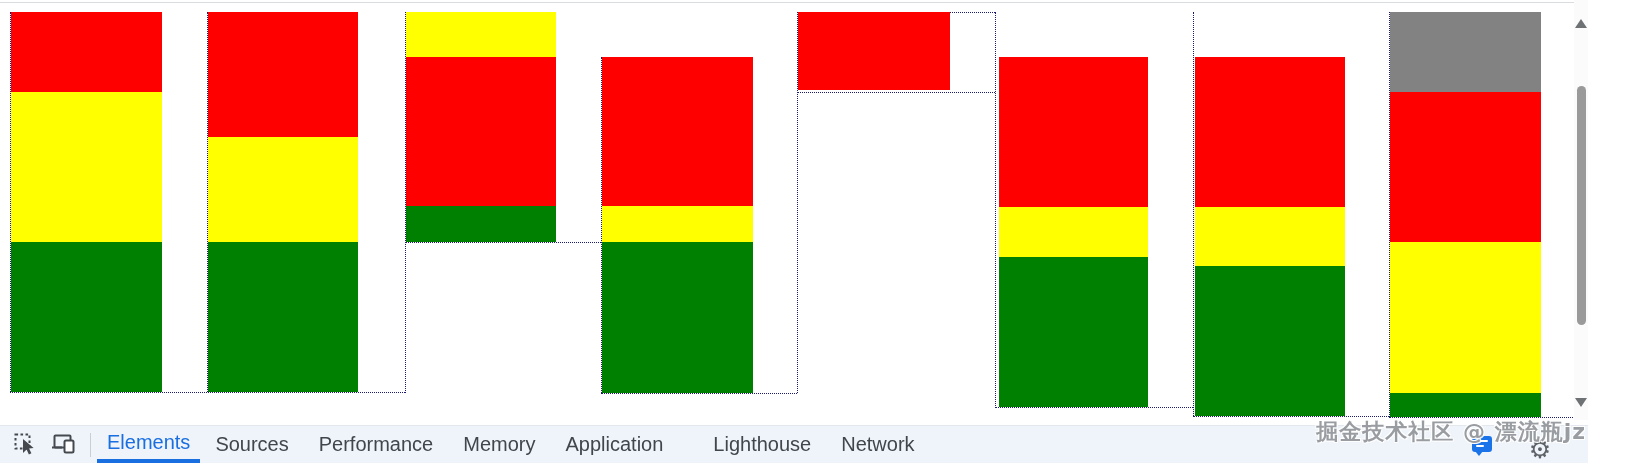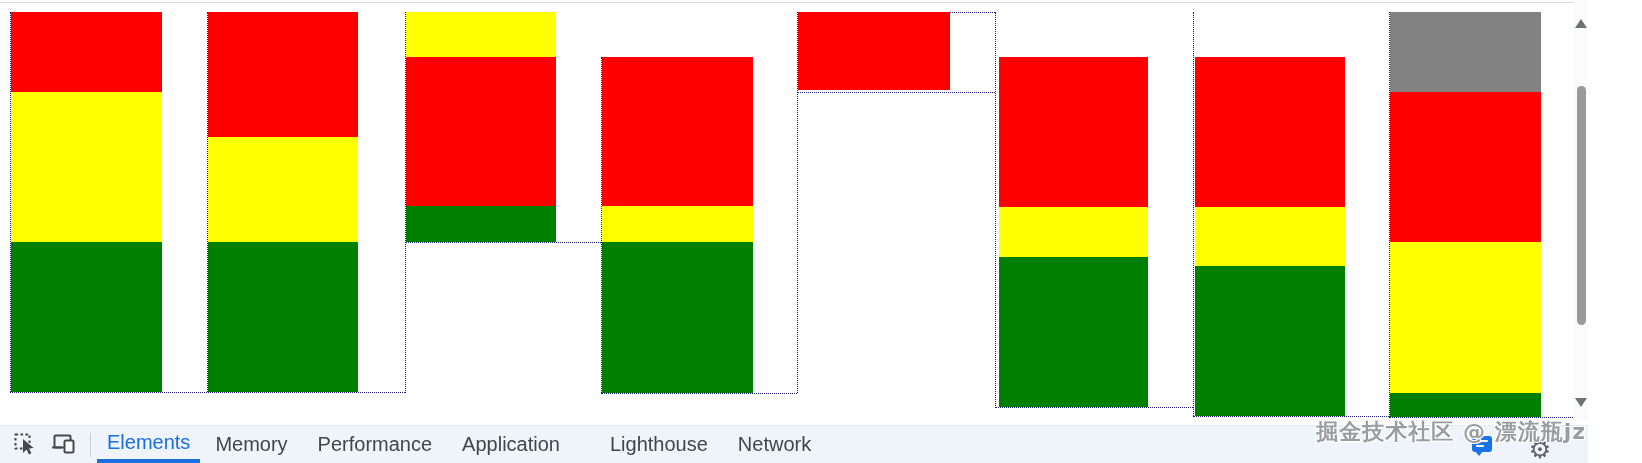--- a/index.html
+++ b/index.html
@@ -126,22 +126,23 @@
         <svg width="26" height="21" viewBox="0 0 26 21">
           <rect x="3.5" y="2.5" width="16" height="12" rx="1" fill="none" stroke="#45494e" stroke-width="2"></rect>
           <rect x="1" y="13.5" width="10" height="2" fill="#45494e"></rect>
           <rect x="13.5" y="7.5" width="9" height="12" rx="1.5" fill="#ffffff" stroke="#45494e" stroke-width="2"></rect>
         </svg>
       </span>
     </button>
     <div class="divider"></div>
     <div class="tabs" id="tabs">
         <div class="tab active">Elements</div>
+        <div class="tab">Sources</div>
+        <div class="tab">Performance</div>
         <div class="tab">Memory</div>
-        <div class="tab">Performance</div>
         <div class="tab">Application</div>
         <div class="tab gap">Lighthouse</div>
         <div class="tab">Network</div>
       </div>
   </div>
 
   <button class="right-btn feedback">
     <span class="fb-bubble">
       <span class="fb-line" style="top:4px;width:12px;"></span>
       <span class="fb-line" style="top:9px;width:8px;"></span>

